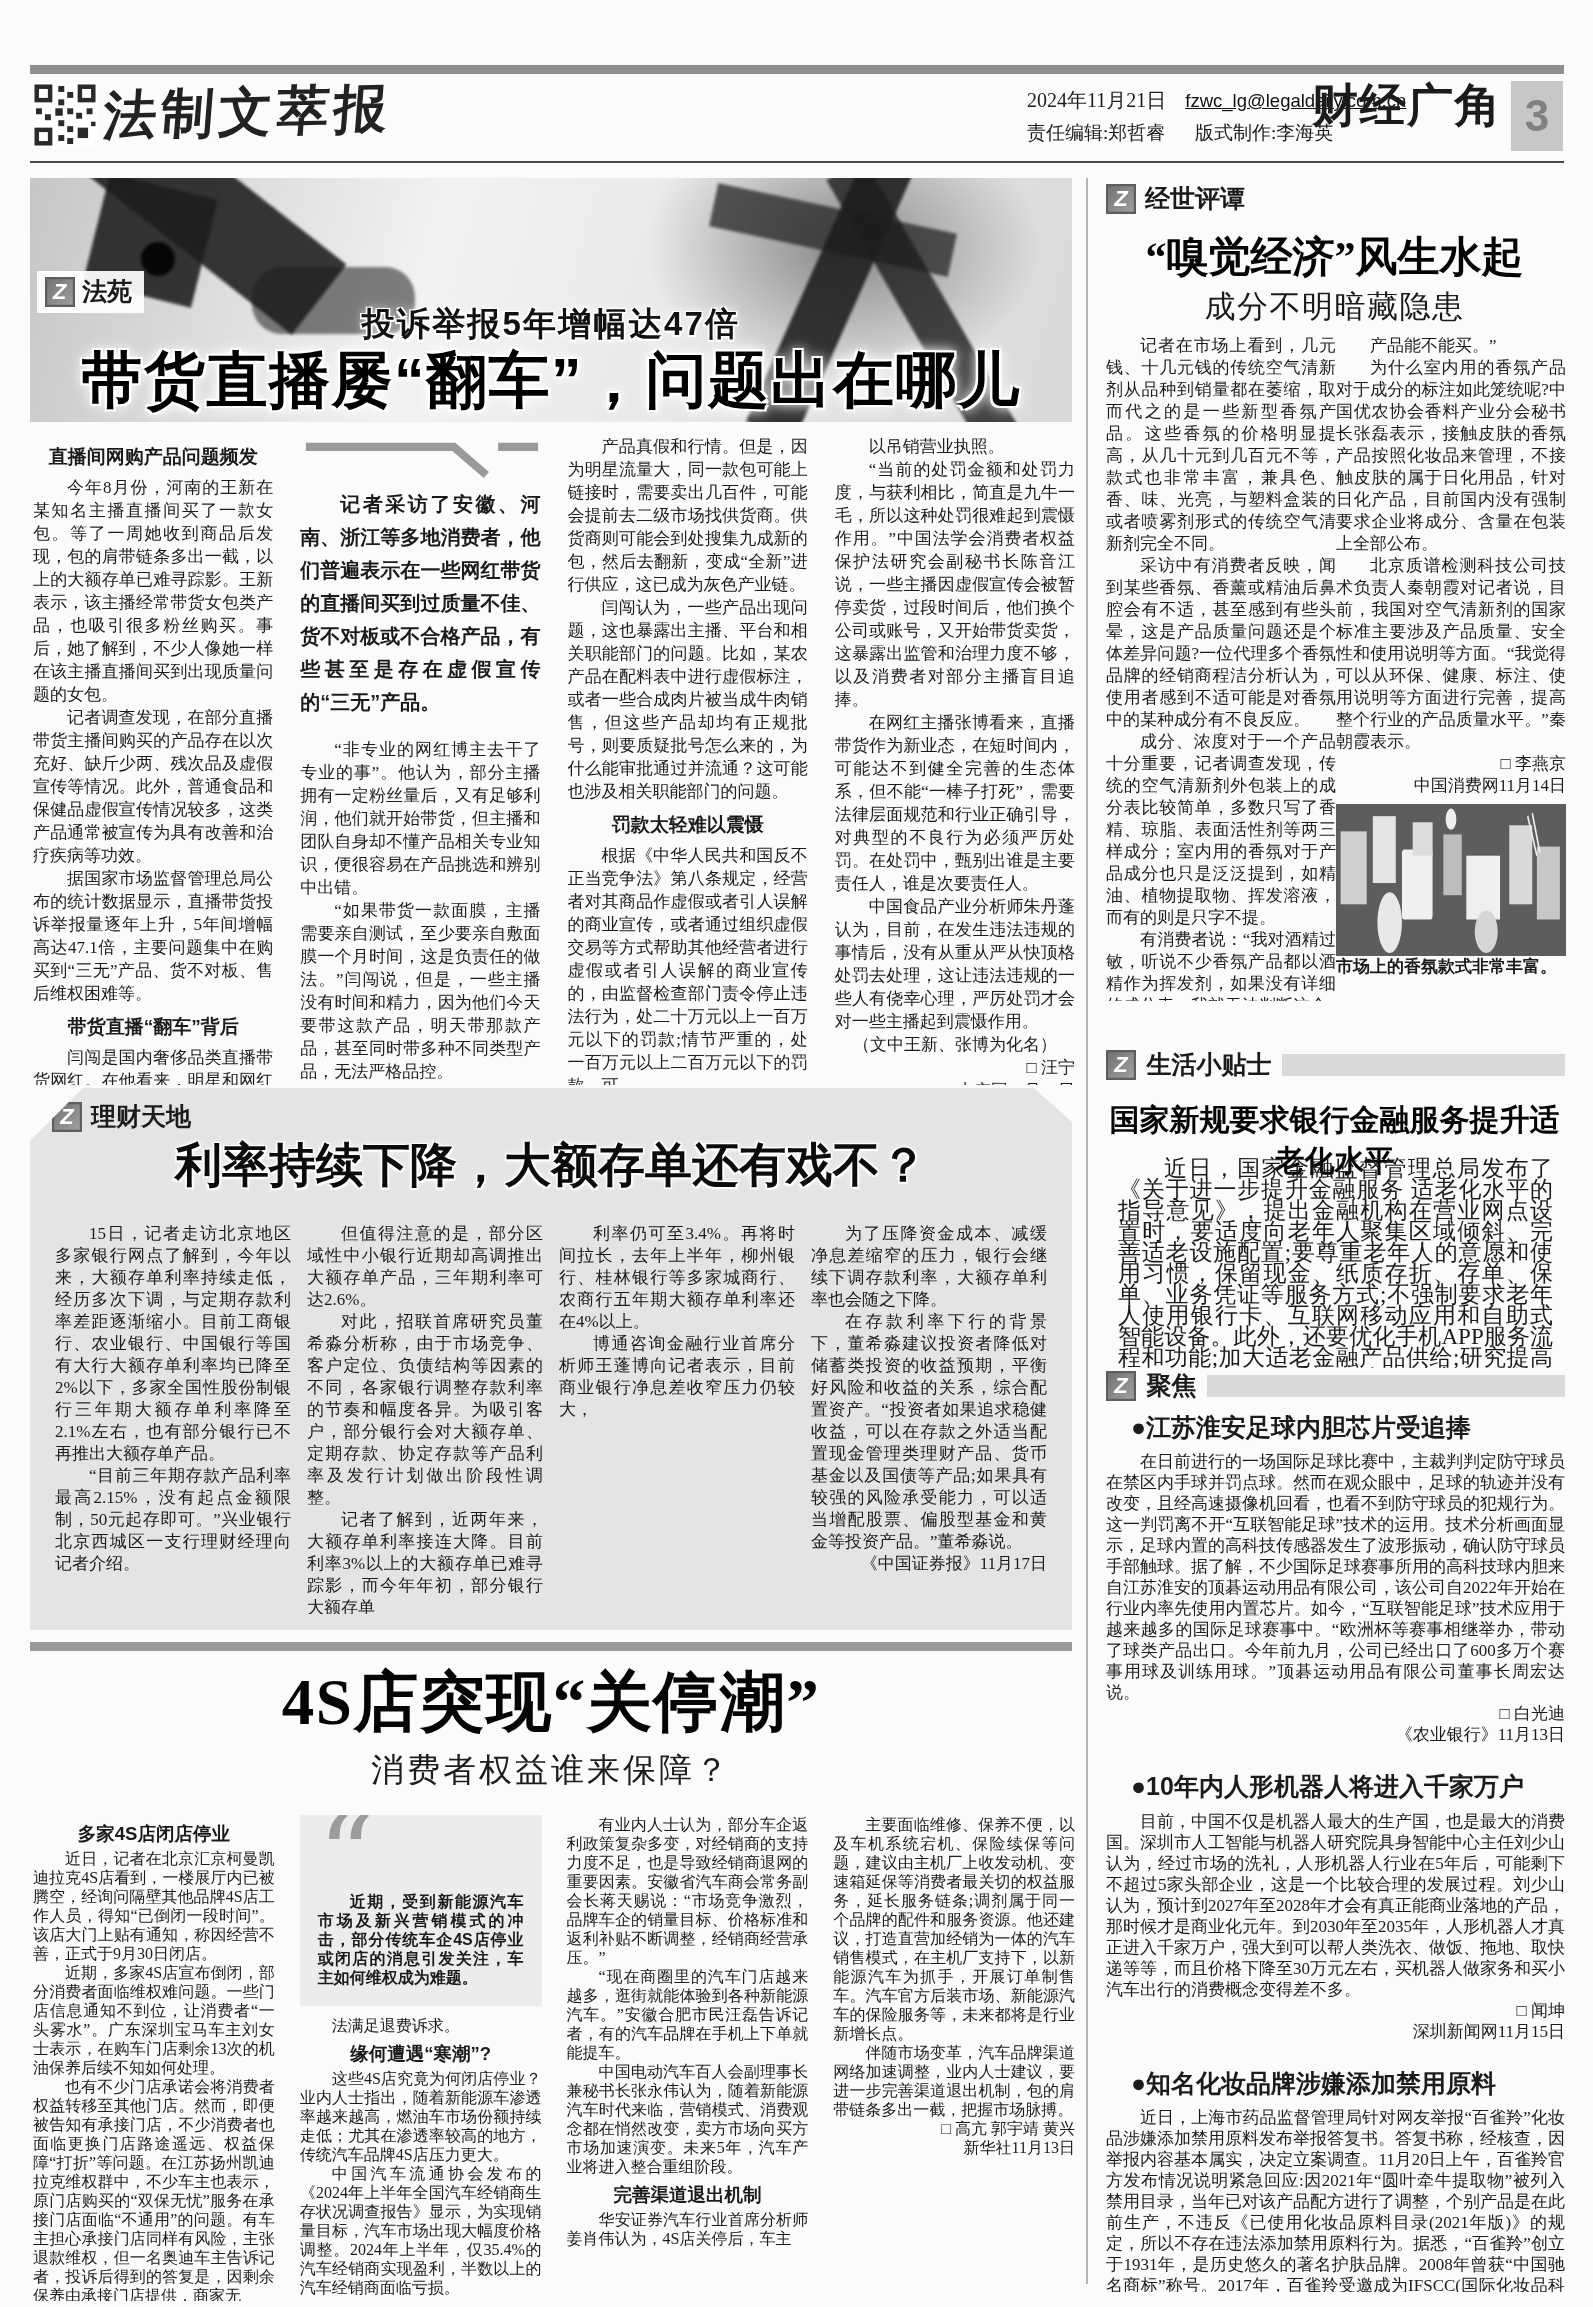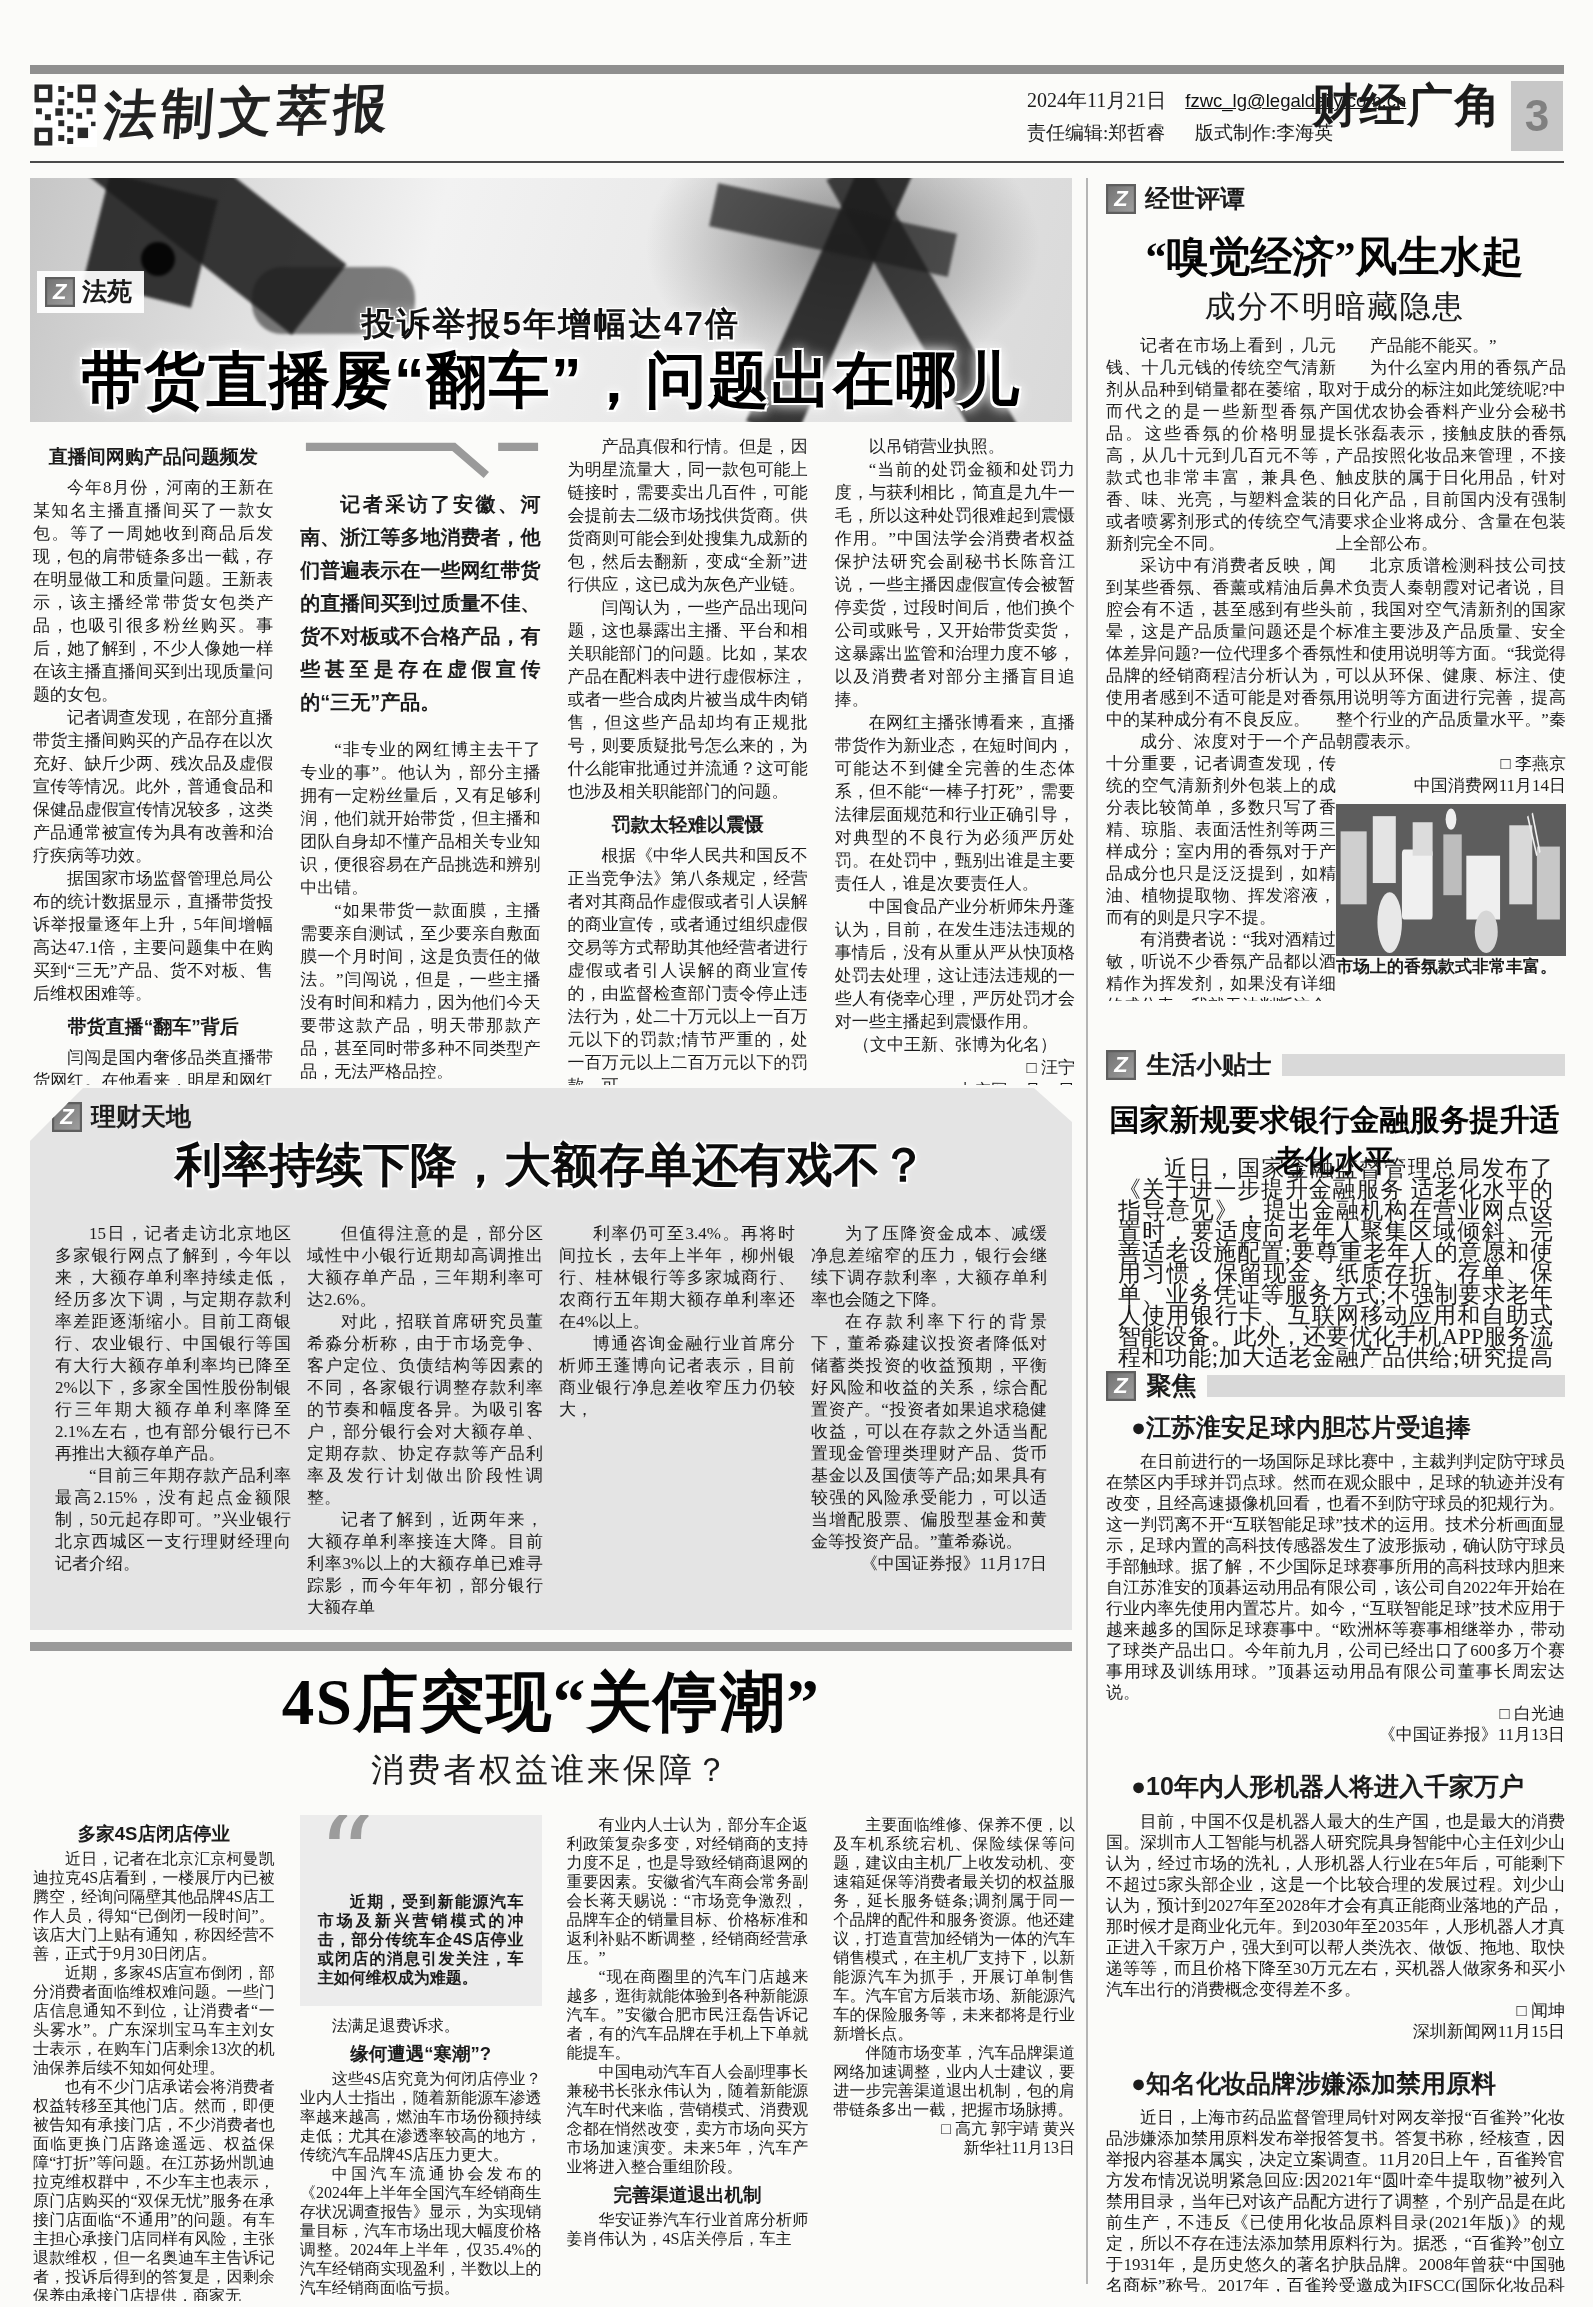--- a/index.html
+++ b/index.html
@@ -158,21 +158,21 @@
       <span class="zlogo">Z</span>
       <span class="lbl sans">法苑</span>
     </div>
     <div class="kicker sans">投诉举报5年增幅达47倍</div>
     <div class="bighead sans">带货直播屡“翻车”，问题出在哪儿</div>
   </div>
 
   <div class="abs cols livecols">
     <div class="col">
         <p class="subhead">直播间网购产品问题频发</p>
-        <p>今年8月份，河南的王新在某知名主播直播间买了一款女包。等了一周她收到商品后发现，包的肩带链条多出一截，存在明显做工和质量问题。王新表示，该主播经常带货女包类产品，也吸引很多粉丝购买。事后，她了解到，不少人像她一样在该主播直播间买到出现质量问题的女包。</p>
+        <p>今年8月份，河南的王新在某知名主播直播间买了一款女包。等了一周她收到商品后发现，包的肩带链条多出一截，以上的大额存单已难寻踪影。王新表示，该主播经常带货女包类产品，也吸引很多粉丝购买。事后，她了解到，不少人像她一样在该主播直播间买到出现质量问题的女包。</p>
         <p>记者调查发现，在部分直播带货主播间购买的产品存在以次充好、缺斤少两、残次品及虚假宣传等情况。此外，普通食品和保健品虚假宣传情况较多，这类产品通常被宣传为具有改善和治疗疾病等功效。</p>
         <p>据国家市场监督管理总局公布的统计数据显示，直播带货投诉举报量逐年上升，5年间增幅高达47.1倍，主要问题集中在购买到“三无”产品、货不对板、售后维权困难等。</p>
         <p class="subhead">带货直播“翻车”背后</p>
         <p>闫闯是国内奢侈品类直播带货网红。在他看来，明星和网红直播带货频繁“翻车”主要原因在于</p>
       </div>
     <div class="col">
       <svg class="bracket" width="244" height="43" viewBox="0 0 330 58">
         <path d="M8 12 H208 L252 50 M268 12 H322" stroke="#9a9a9a" stroke-width="11" fill="none"></path>
       </svg>
       <div>
@@ -321,21 +321,21 @@
     <span class="zlogo">Z</span>
     <span class="lbl sans">聚焦</span>
     <span class="lblbar"></span>
   </div>
   <div class="abs focuswrap">
     <div class="fitem">
       <p class="ftitle">●江苏淮安足球内胆芯片受追捧</p>
       <div class="fbody">
           <p>在日前进行的一场国际足球比赛中，主裁判判定防守球员在禁区内手球并罚点球。然而在观众眼中，足球的轨迹并没有改变，且经高速摄像机回看，也看不到防守球员的犯规行为。这一判罚离不开“互联智能足球”技术的运用。技术分析画面显示，足球内置的高科技传感器发生了波形振动，确认防守球员手部触球。据了解，不少国际足球赛事所用的高科技球内胆来自江苏淮安的顶碁运动用品有限公司，该公司自2022年开始在行业内率先使用内置芯片。如今，“互联智能足球”技术应用于越来越多的国际足球赛事中。“欧洲杯等赛事相继举办，带动了球类产品出口。今年前九月，公司已经出口了600多万个赛事用球及训练用球。”顶碁运动用品有限公司董事长周宏达说。</p>
           <p class="r">□ 白光迪</p>
-          <p class="r">《中国证券报》11月13日</p>
+          <p class="r">《农业银行》11月13日</p>
         </div>
     </div>
     <div class="fitem">
       <p class="ftitle">●10年内人形机器人将进入千家万户</p>
       <div class="fbody">
           <p>目前，中国不仅是机器人最大的生产国，也是最大的消费国。深圳市人工智能与机器人研究院具身智能中心主任刘少山认为，经过市场的洗礼，人形机器人行业在5年后，可能剩下不超过5家头部企业，这是一个比较合理的发展过程。刘少山认为，预计到2027年至2028年才会有真正能商业落地的产品，那时候才是商业化元年。到2030年至2035年，人形机器人才真正进入千家万户，强大到可以帮人类洗衣、做饭、拖地、取快递等等，而且价格下降至30万元左右，买机器人做家务和买小汽车出行的消费概念变得差不多。</p>
           <p class="r">□ 闻坤</p>
           <p class="r">深圳新闻网11月15日</p>
         </div>
     </div>

